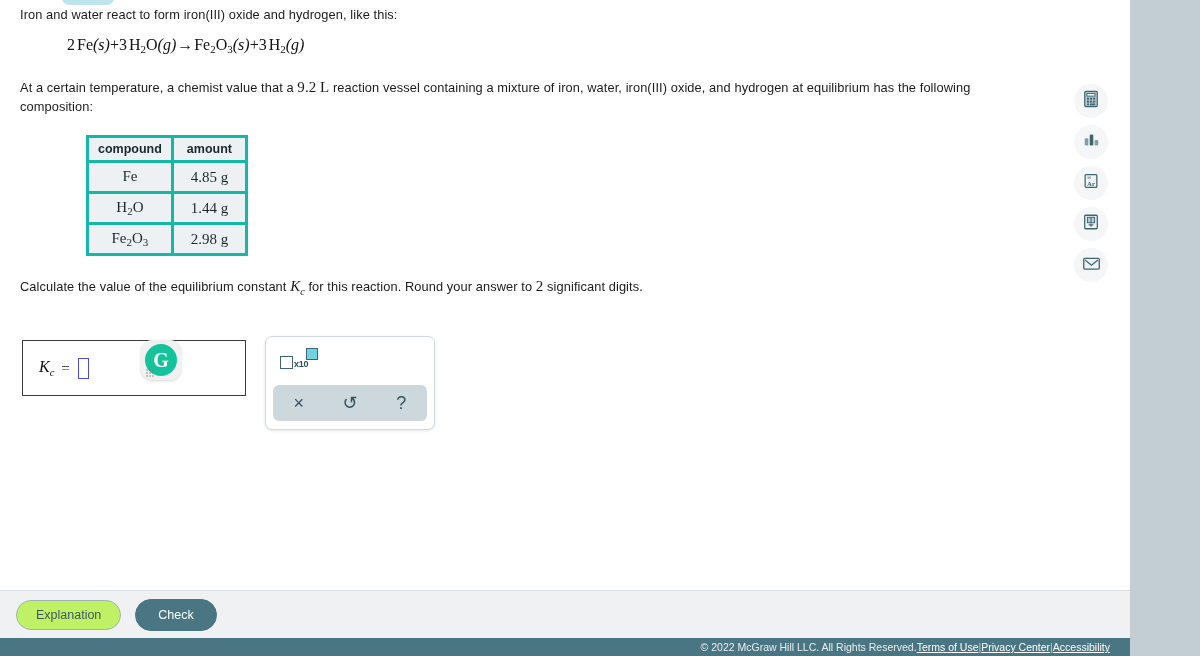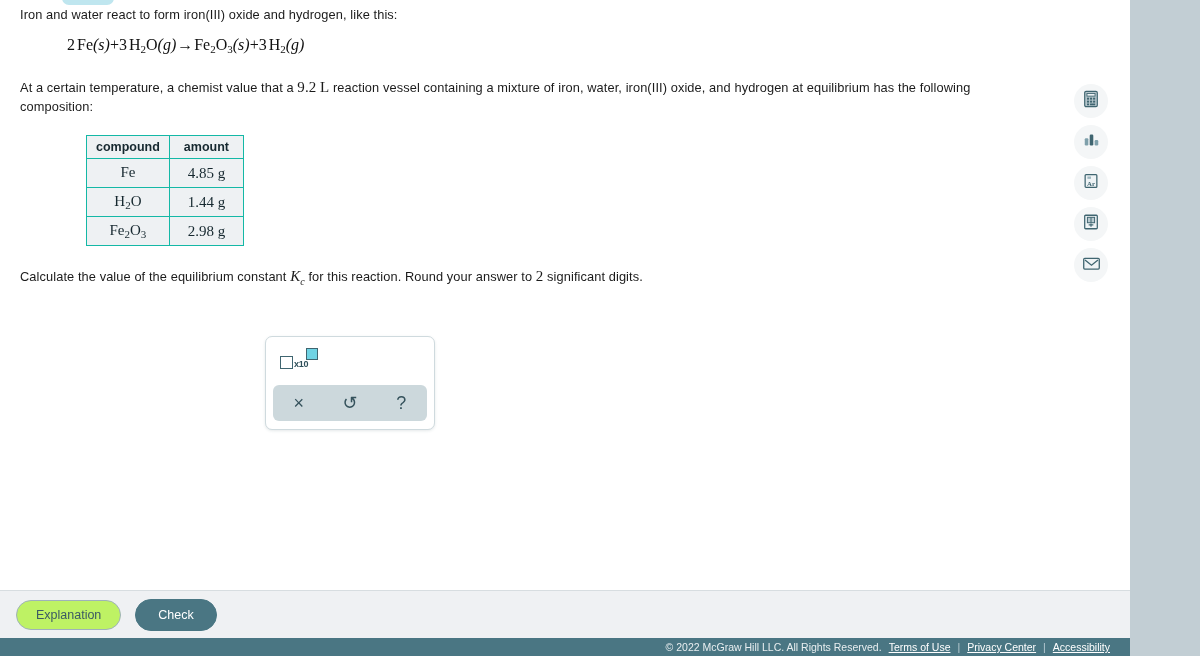--- a/index.html
+++ b/index.html
@@ -82,21 +82,21 @@
   }
 
   
   .amount-table {
     margin: 19px 0 0 66px;
     border-collapse: collapse;
     font-family: "Liberation Serif", serif;
     background: #eef1f3;
   }
   .amount-table th, .amount-table td {
-    border: 1px solid #14b8a6;
+    border: 3px solid #14b8a6;
     text-align: center;
     background: #eef1f3;
     color: #16282f;
   }
   .amount-table th {
     font-family: "Liberation Sans", sans-serif;
     font-size: 12.5px;
     font-weight: bold;
     padding: 4px 9px;
     color: #16282f;
@@ -337,21 +337,21 @@
     position: absolute;
     left: 0;
     top: 638px;
     width: 1130px;
     height: 18px;
     background: #4a7683;
     display: flex;
     align-items: center;
     justify-content: flex-end;
     padding-right: 20px;
-    gap: 7px;
+    gap: 0;
     font-size: 10.5px;
     color: #e8eef0;
   }
   .copyright-bar a {
     color: #ffffff;
     text-decoration: underline;
     cursor: pointer;
   }
   .sep { color: #b9ccd3; }
 
@@ -414,20 +414,42 @@
       <div class="ask-line">
         <span>Calculate the value of the equilibrium constant</span>
         <span class="kc-inline"><span>K</span><span class="sub">c</span></span>
         <span>for this reaction. Round your answer to</span>
         <span class="mathnum">2</span>
         <span>significant digits.</span>
       </div>
 
     </div>
 
+    <div class="answer-row">
+      <div class="answer-box">
+        <span class="kc-label"><span>K</span><span class="sub">c</span></span>
+        <span class="eq-sign">=</span>
+        <input class="answer-input" type="text" value="" style="">
+      </div>
+
+      <div class="grammarly-badge">
+        <div class="grammarly-circle">G</div>
+        <div class="grammarly-grip">
+          <i style="left:0;top:0"></i>
+            <i style="left:3px;top:0"></i>
+            <i style="left:6px;top:0"></i>
+          <i style="left:0;top:3px"></i>
+            <i style="left:3px;top:3px"></i>
+            <i style="left:6px;top:3px"></i>
+          <i style="left:0;top:6px"></i>
+            <i style="left:3px;top:6px"></i>
+            <i style="left:6px;top:6px"></i>
+        </div>
+      </div>
+    </div>
 
     <div class="math-panel">
       <div class="sci-row">
         <div class="sci-btn">
           <span class="sci-base"></span>
           <span class="sci-x10">x10</span>
           <span class="sci-exp"></span>
         </div>
       </div>
       <div class="keypad-bar">

